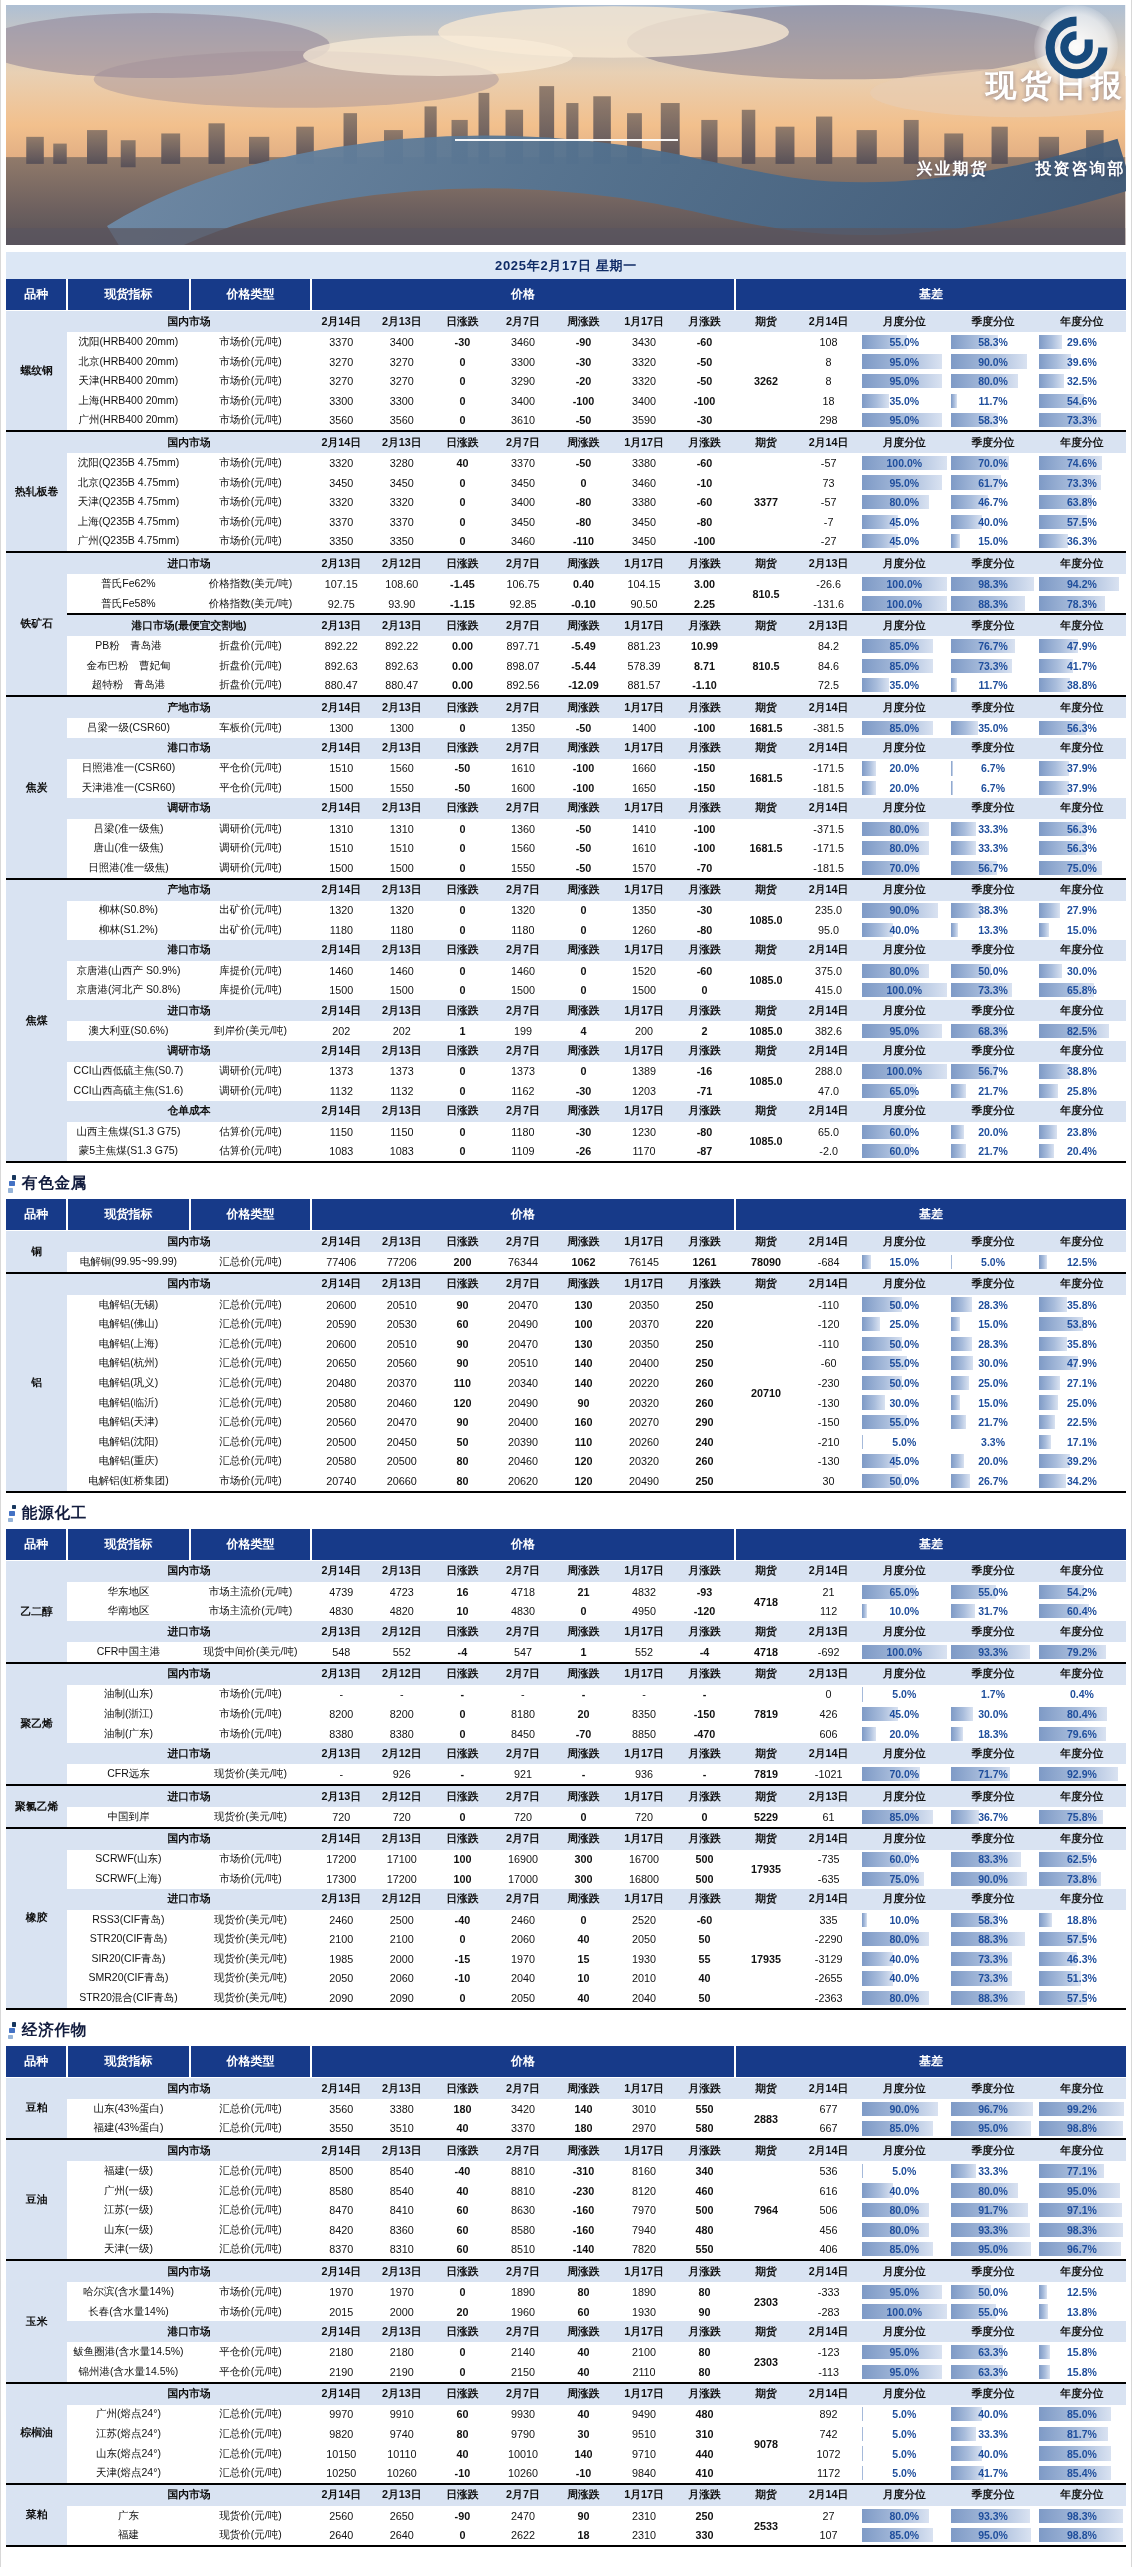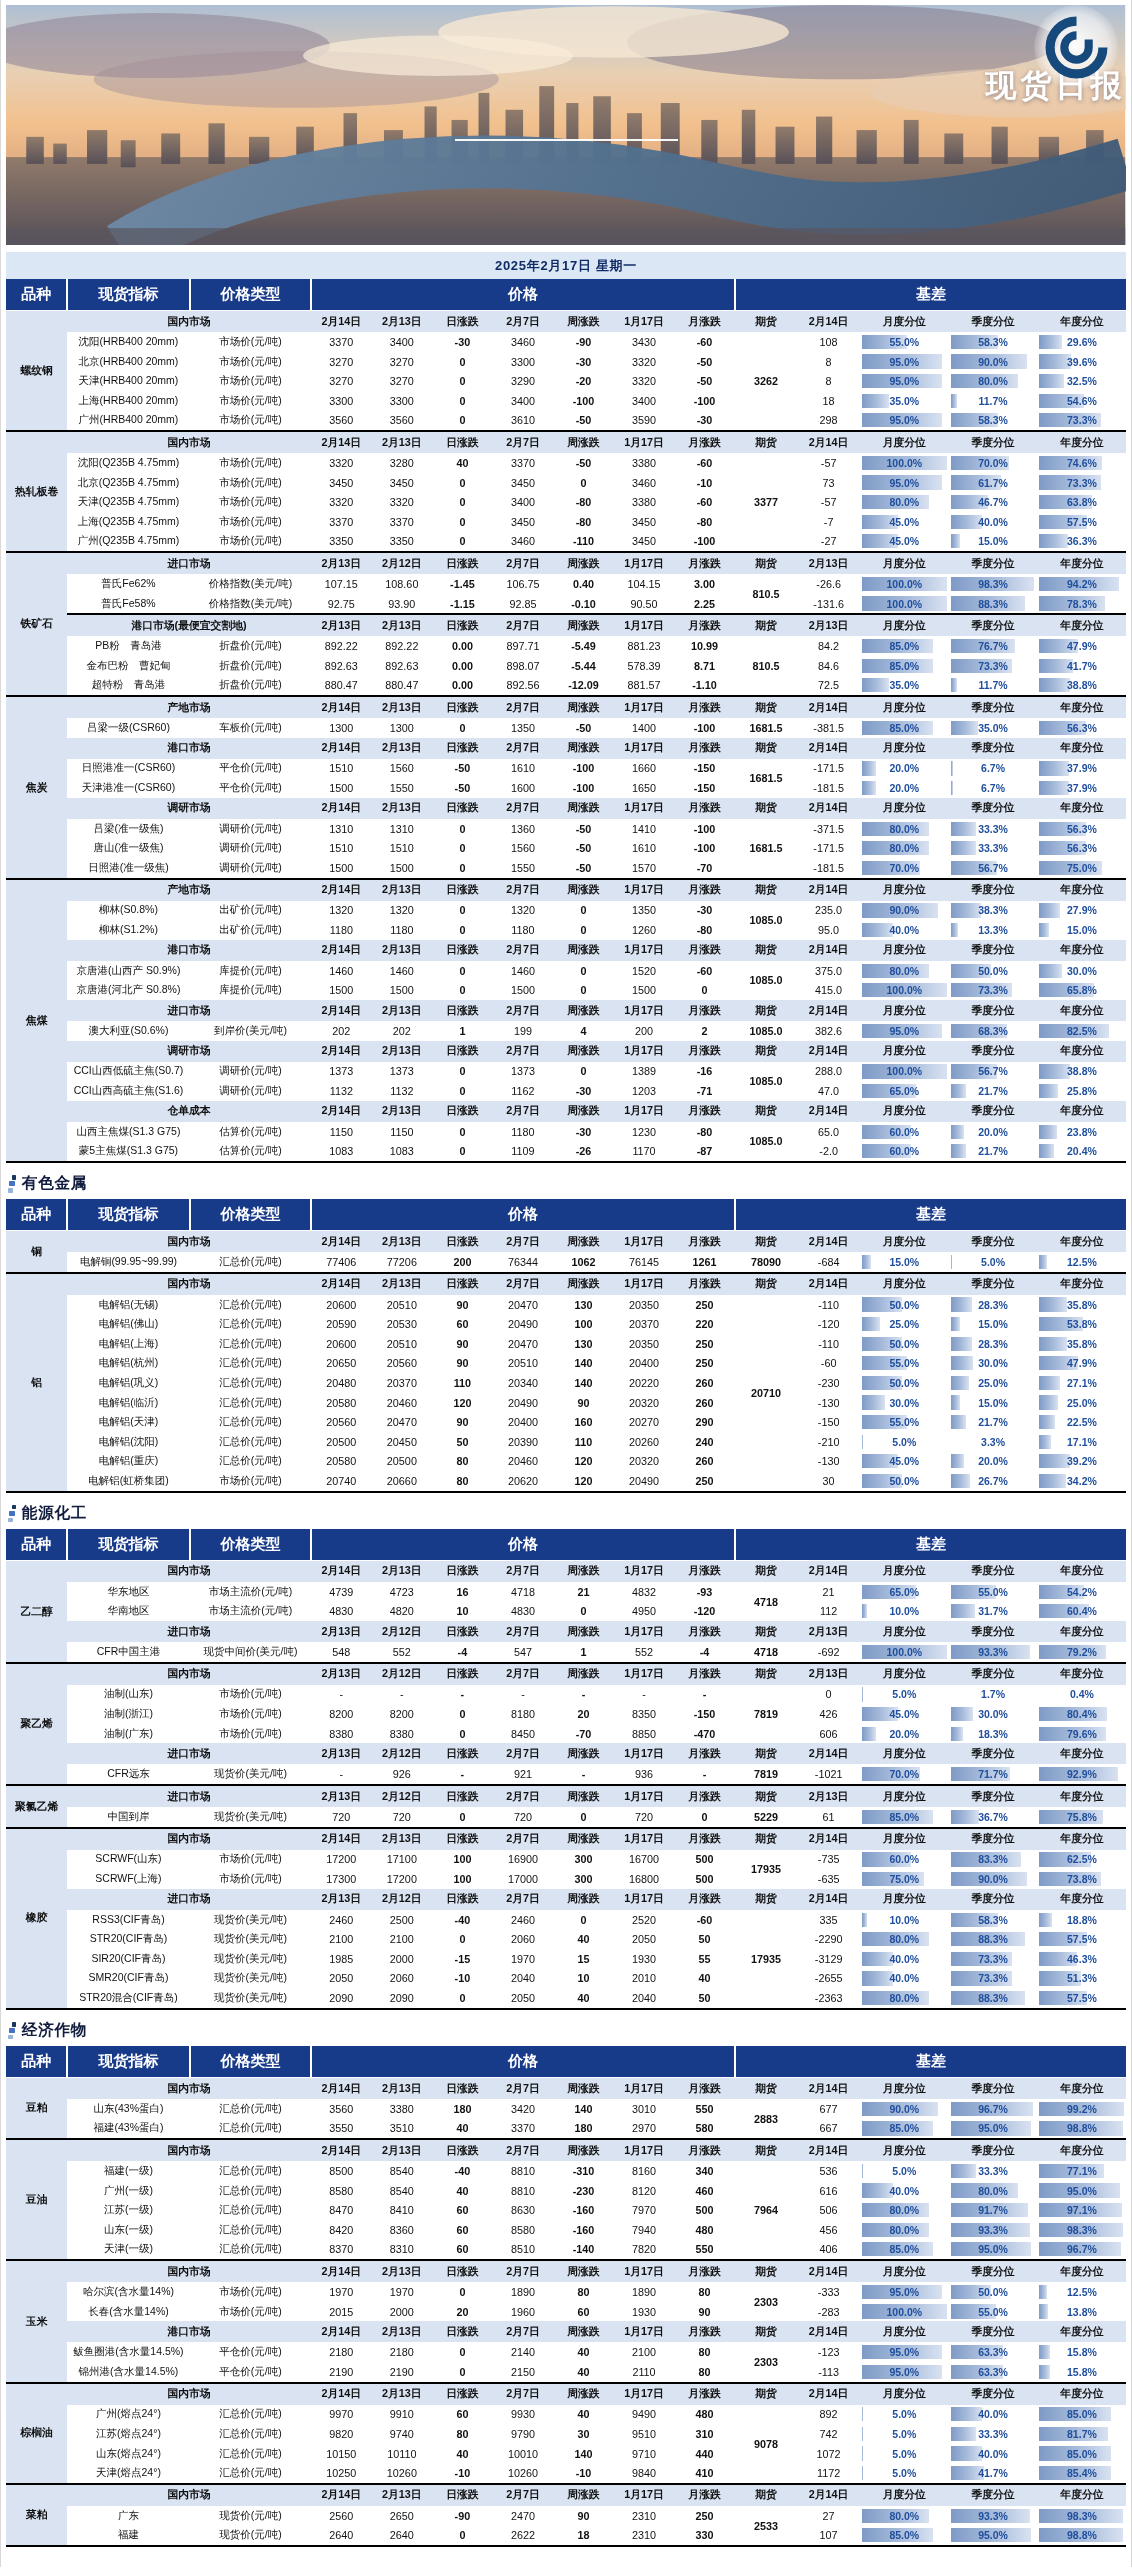--- a/index.html
+++ b/index.html
@@ -21,21 +21,21 @@
   .sec-head{display:flex;align-items:center;margin:10.8px 0 5.4px 1.4px;height:20px;}
   .sec-bullets{display:flex;flex-direction:column;gap:1.4px;margin-right:5.4px;}
   .sec-bullets i{display:block;border-radius:0.7px;}
   .sec-bullets i:nth-child(1){width:4.7px;height:4.7px;background:#17375E;margin-left:4px;}
   .sec-bullets i:nth-child(2){width:6px;height:5.4px;background:#4472C4;margin-left:1.4px;}
   .sec-bullets i:nth-child(3){width:5.4px;height:4.7px;background:#95B3D7;}
   .sec-title{font-size:15.6px;font-weight:bold;color:#121c3e;letter-spacing:0.7px;}
   
   table.sec{border-collapse:collapse;table-layout:fixed;width:1120px;margin:0;border-bottom:2px solid #000;}
   table.sec td,table.sec th{padding:0 1.4px;overflow:hidden;white-space:nowrap;}
-  tr.ghdr th{background:#173A89;color:#fff;font-size:15px;font-weight:bold;height:31px;border-left:2px solid #fff;border-bottom:1.4px solid #fff;}
+  tr.ghdr th{background:#173A89;color:#fff;font-size:12px;font-weight:bold;height:31px;border-left:2px solid #fff;border-bottom:1.4px solid #fff;}
   tr.ghdr th:first-child{border-left:none;}
   tr.sub td{background:#D9E3F2;color:#111;font-weight:bold;font-size:10.8px;height:21px;text-align:center;}
   tr.sub td.mkt{text-align:center;}
   td.variety{background:#fff;text-align:center;font-size:10.8px;color:#111;white-space:normal;line-height:1.25;}
   tr.data td{height:19.6px;font-size:10.8px;text-align:center;color:#111;background:#fff;}
   tr.data td.ind,tr.data td.ptype{font-size:10.5px;}
   td.fut{color:#1F4E9C;font-weight:bold;font-size:11px;}
   td.chg{font-weight:bold;}
   .chg-red{color:#C00000;}
   .chg-green{color:#00A650;}
@@ -109,20 +109,23 @@
           <rect x="1530" y="195" width="30" height="40"></rect>
         <rect x="1600" y="185" width="26" height="50"></rect>
       </g>
       <path d="M 170,360 C 350,250 620,215 860,240 C 1060,260 1120,310 1320,300 C 1450,293 1560,265 1658,235" fill="none" stroke="url(#riverg)" stroke-width="78" opacity="0.95"></path>
       <rect x="0" y="330" width="1658" height="25" fill="#5a5560" opacity="0.7"></rect>
     </svg>
 
     <div class="hero-titles">
       <div class="hero-title">现货日报</div>
       <div class="hero-rule"></div>
+      <div class="hero-sub">
+        <span>兴业期货</span><span class="gap"></span><span>投资咨询部</span>
+      </div>
     </div>
 
     <div class="hero-logo">
       <div class="glow"></div>
       <svg viewBox="0 0 64 64" style="position:relative;width:100%;height:100%;">
         <path d="M 33 6 A 26 26 0 1 0 59 32" fill="none" stroke="#174a7c" stroke-width="9" stroke-linecap="butt"></path>
         <path d="M 33 20 A 12 12 0 1 0 45 32 L 45 24" fill="none" stroke="#174a7c" stroke-width="8" stroke-linecap="butt"></path>
       </svg>
     </div>
   </div>

